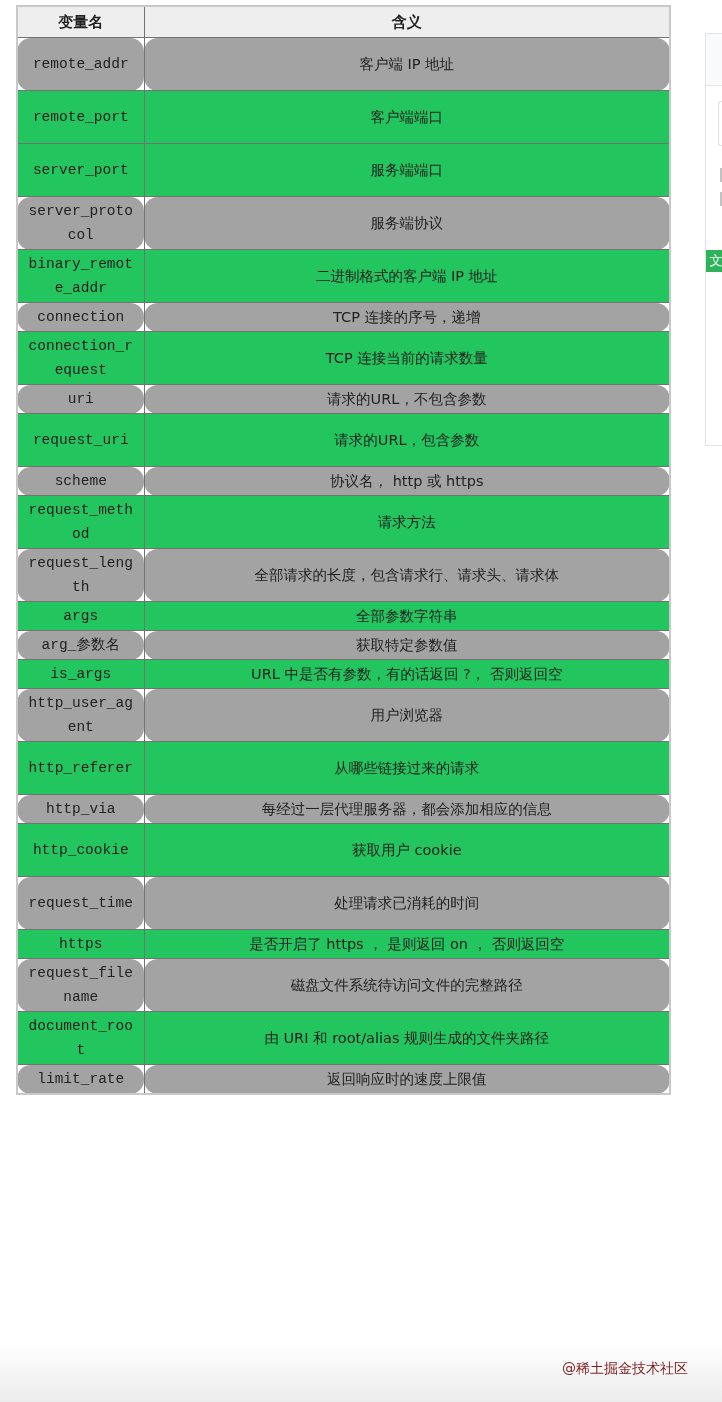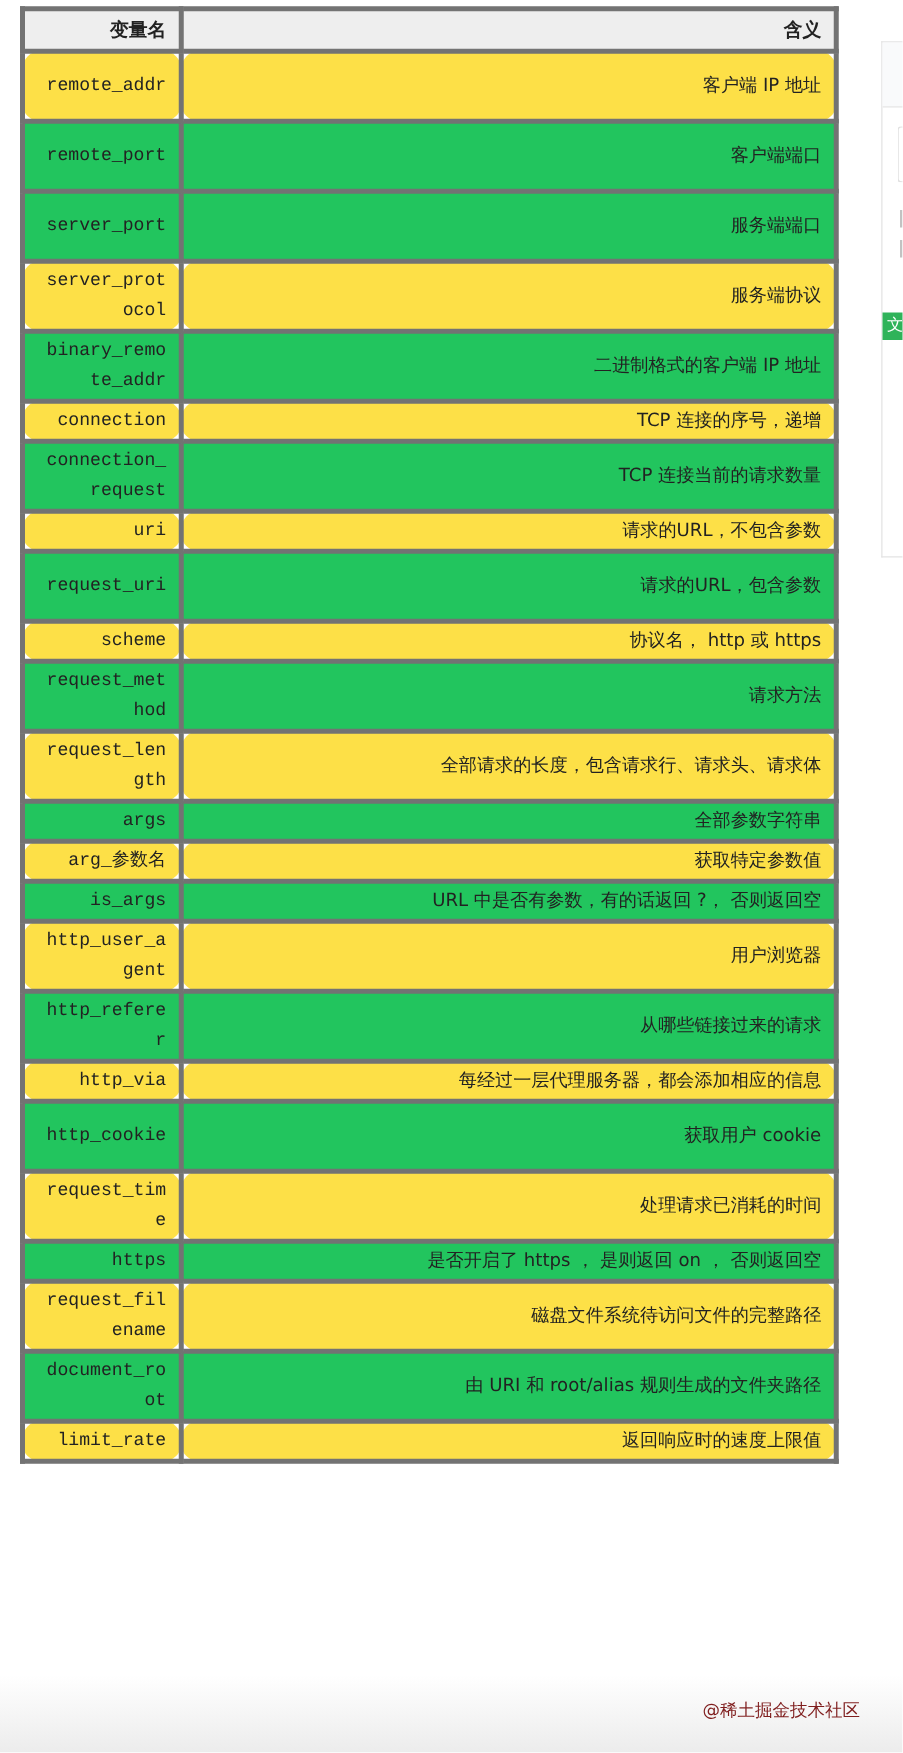--- a/index.html
+++ b/index.html
@@ -14,30 +14,30 @@
     background:linear-gradient(to bottom, rgba(240,240,240,0) 0%, #ececec 100%);
     pointer-events:none;
   }
   table.vars {
     position:absolute; left:16px; top:5px; width:655px;
     border-collapse:collapse; table-layout:fixed;
     border:2px solid #c8c8c8;
   }
   table.vars col.c1 { width:127px; }
   table.vars th, table.vars td {
-    border:4px solid #737373;
+    border:1px solid #737373;
     padding:0 10px;
     vertical-align:middle;
-    text-align:right;
+    text-align:center;
   }
   table.vars th {
     background:#eeeeee; height:30px;
     font-weight:bold; font-size:15px; color:#222;
   }
-  table.vars tr.odd td { background:#fde047;border-radius:14px; }
+  table.vars tr.odd td { background:#a3a3a3;border-radius:14px; }
   table.vars tr.even td { background:#22c55e;margin-top:20px; }
   td.name {
     font-family:"Liberation Mono", "DejaVu Sans Mono", monospace;
     font-size:14.5px; line-height:24px; color:#222;
     word-break:break-all; padding-top:3px; padding-bottom:3px;
   }
   td.desc {
     font-size:14.5px; line-height:24px; color:#222;
     padding-left:10px;
   }

